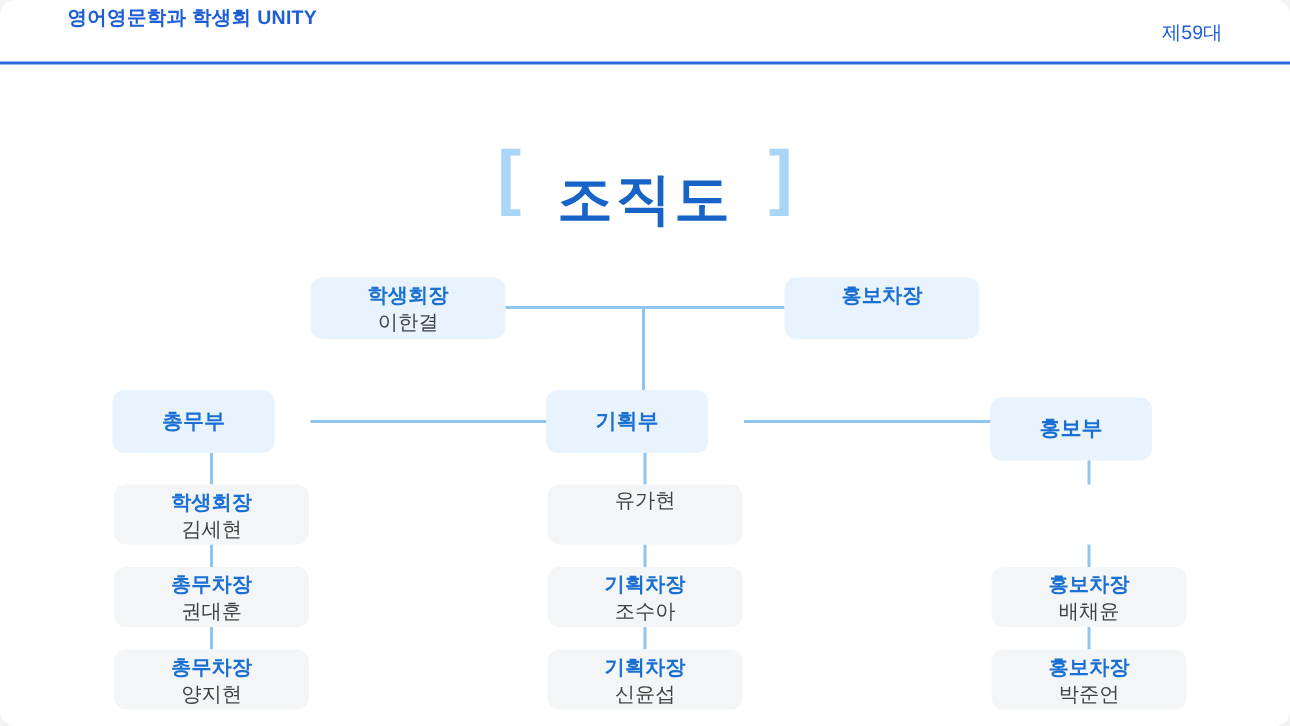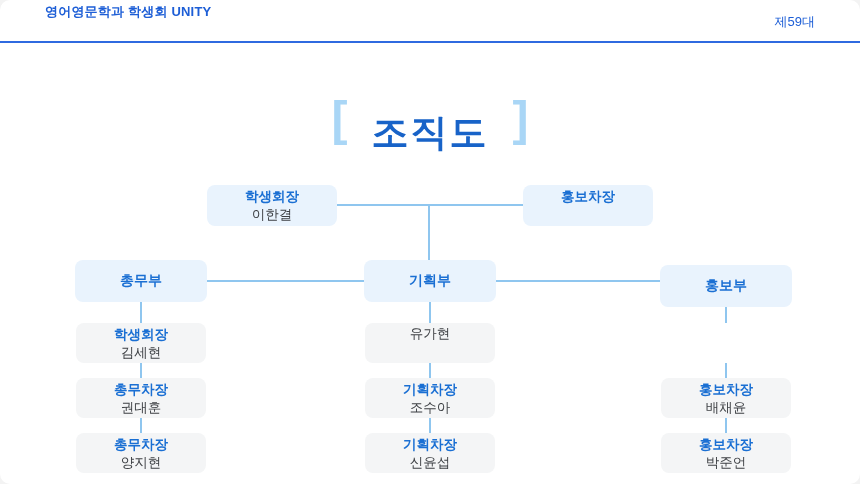--- a/index.html
+++ b/index.html
@@ -56,21 +56,21 @@
     margin-top:24px;
   }
   
   .box{
     position:absolute;text-align:center;border-radius:8px;
   }
   .box-blue{background:var(--box-blue-bg);}
   .box-gray{background:var(--box-gray-bg);}
   .leader{width:130px;height:41px;padding-top:2px;}
   .dept{
-    width:132px;height:42px;
+    width:108px;height:42px;
     display:flex;align-items:center;justify-content:center;
     font-size:14px;font-weight:700;color:var(--box-title-blue);
   }
   .member{width:130px;height:40px;padding-top:2px;}
   .role{
     font-size:13.5px;font-weight:700;color:var(--box-title-blue);
     line-height:19px;
   }
   .name{
     font-size:13.5px;font-weight:400;color:var(--name-gray);

